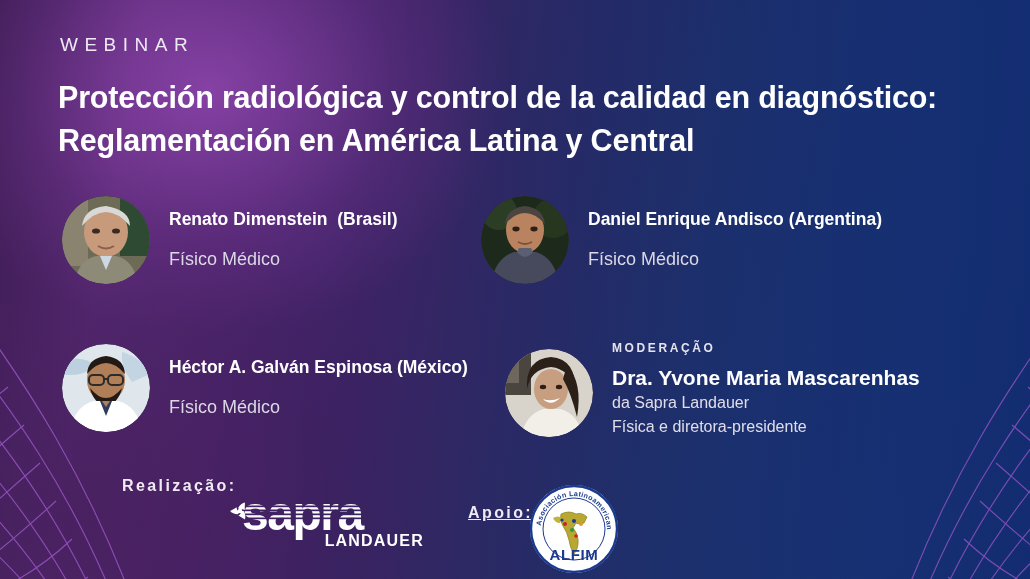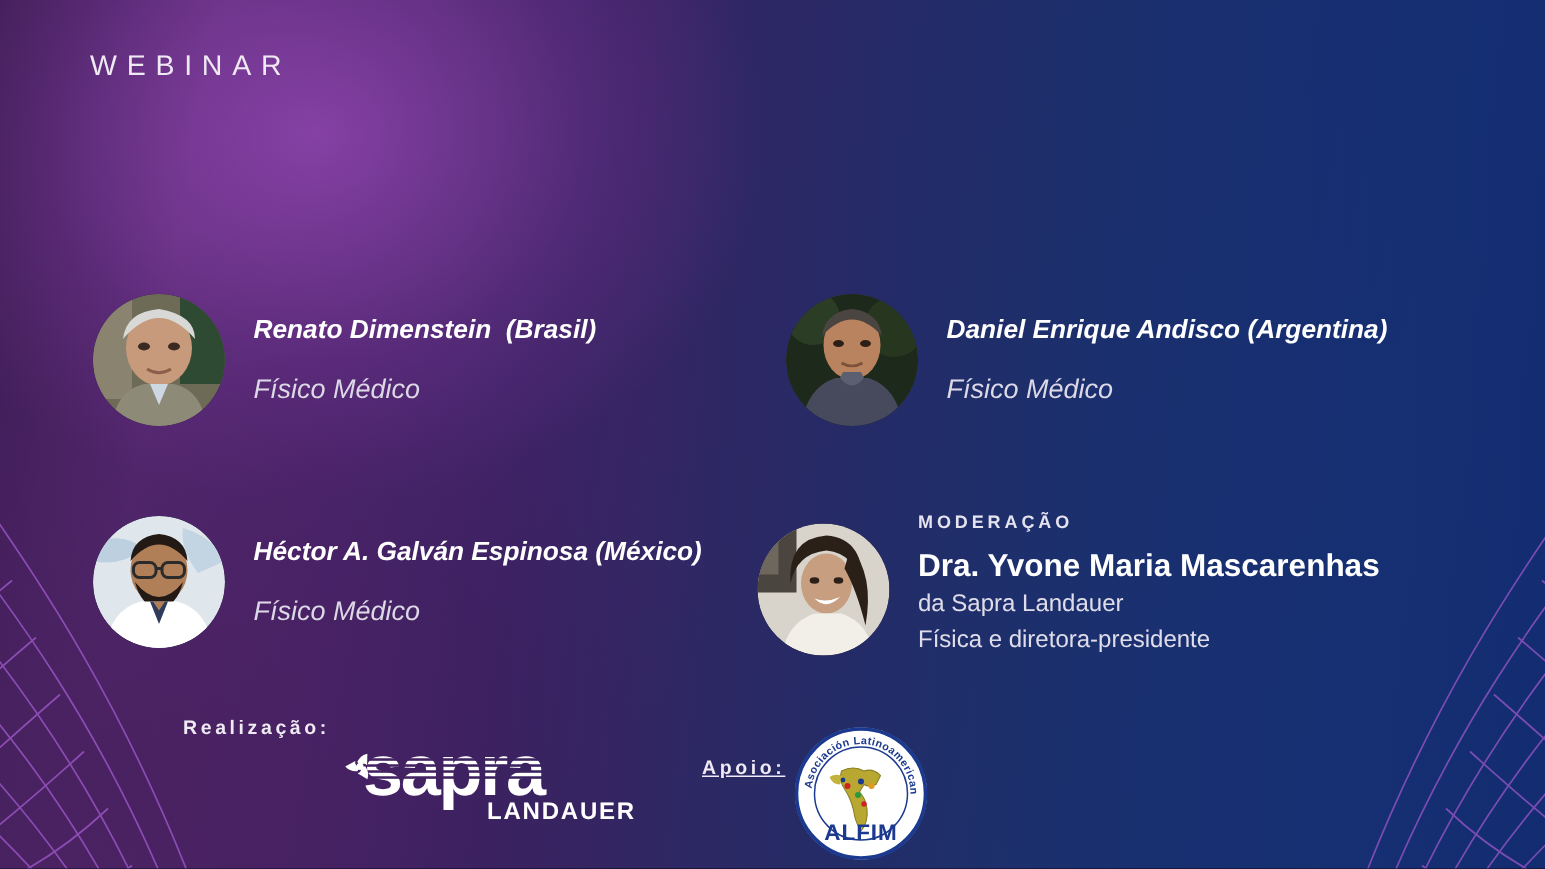--- a/index.html
+++ b/index.html
@@ -37,44 +37,44 @@
   .kicker{
     position:absolute;left:60px;top:34px;
     font-size:19px;font-weight:300;letter-spacing:6.5px;color:#efe9f4;
   }
   .title{
     position:absolute;left:58px;top:76px;width:950px;
     font-size:30.5px;font-weight:700;line-height:1.42;color:#ffffff;
     letter-spacing:-0.2px;
   }
 
-  .person{position:absolute;display:flex;align-items:center;font-style:italic;}
+  .person{position:absolute;display:flex;align-items:center;}
   .avatar{
     width:88px;height:88px;border-radius:50%;flex:0 0 88px;overflow:hidden;
     position:relative;background:#3a3350;
   }
   .avatar svg{display:block;width:100%;height:100%;}
   .ptext{margin-left:19px;}
   .pname{font-size:17.5px;font-weight:700;color:#ffffff;line-height:1.3;white-space:pre;}
   .prole{font-size:18px;font-weight:400;color:#dcd8e6;line-height:1.45;margin-top:16px;}
 
   .p1{left:62px;top:196px;}
-  .p2{left:524px;top:196px;}
+  .p2{left:481px;top:196px;}
   .p3{left:62px;top:344px;}
 
   .moderator{position:absolute;left:505px;top:341px;display:flex;align-items:flex-start;}
   .moderator .avatar{margin-top:8px;}
   .modlabel{
     font-size:12px;font-weight:700;letter-spacing:2.6px;color:#e6e3f0;margin-bottom:9px;
   }
   .modname{font-size:21px;font-weight:700;color:#ffffff;line-height:1.3;}
   .modrole{font-size:16px;font-weight:400;color:#e0ddea;line-height:1.5;}
 
   .footer-label{
-    position:absolute;font-size:13px;font-weight:700;letter-spacing:2.4px;color:#efeaf3;
+    position:absolute;font-size:16px;font-weight:700;letter-spacing:2.4px;color:#efeaf3;
   }
   .lbl-realiza{left:122px;top:477px;}
   .lbl-apoio{left:468px;top:504px;text-decoration:underline;}
 
   .sapra{position:absolute;left:228px;top:484px;width:200px;height:66px;}
   .sapra svg{display:block;width:100%;height:100%;}
   .alfim{position:absolute;left:529px;top:484px;width:90px;height:90px;}
   .alfim svg{display:block;width:100%;height:100%;}
 </style>
 </head>
@@ -120,20 +120,21 @@
       <path d="M74,158 C28,198 -36,256 -78,300"></path>
       <path d="M90,196 C48,234 -14,288 -52,300"></path>
       <path d="M106,234 C68,270 14,300 -24,300"></path>
       <path d="M122,272 C90,296 50,300 20,300"></path>
     </g>
   </svg>
 
   <div class="content">
 
     <div class="kicker">WEBINAR</div>
+    <div class="title">Protección radiológica y control de la calidad en diagnóstico: Reglamentación en América Latina y Central</div>
 
     <div class="person p1">
       <div class="avatar">
         <svg viewBox="0 0 88 88">
           <defs>
               <clipPath id="c1">
                 <circle cx="44" cy="44" r="44"></circle>
               </clipPath>
             </defs>
           <g clip-path="url(#c1)">

